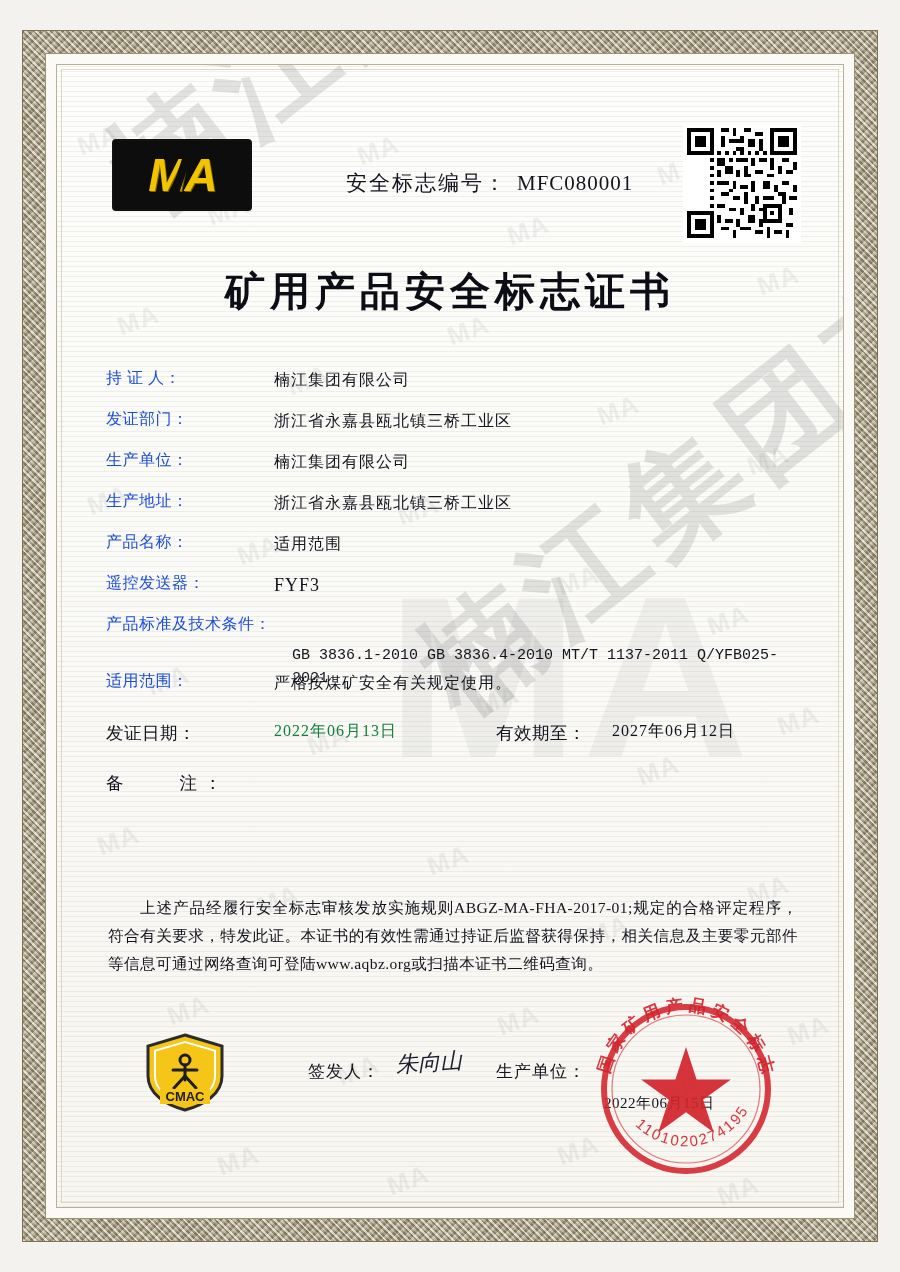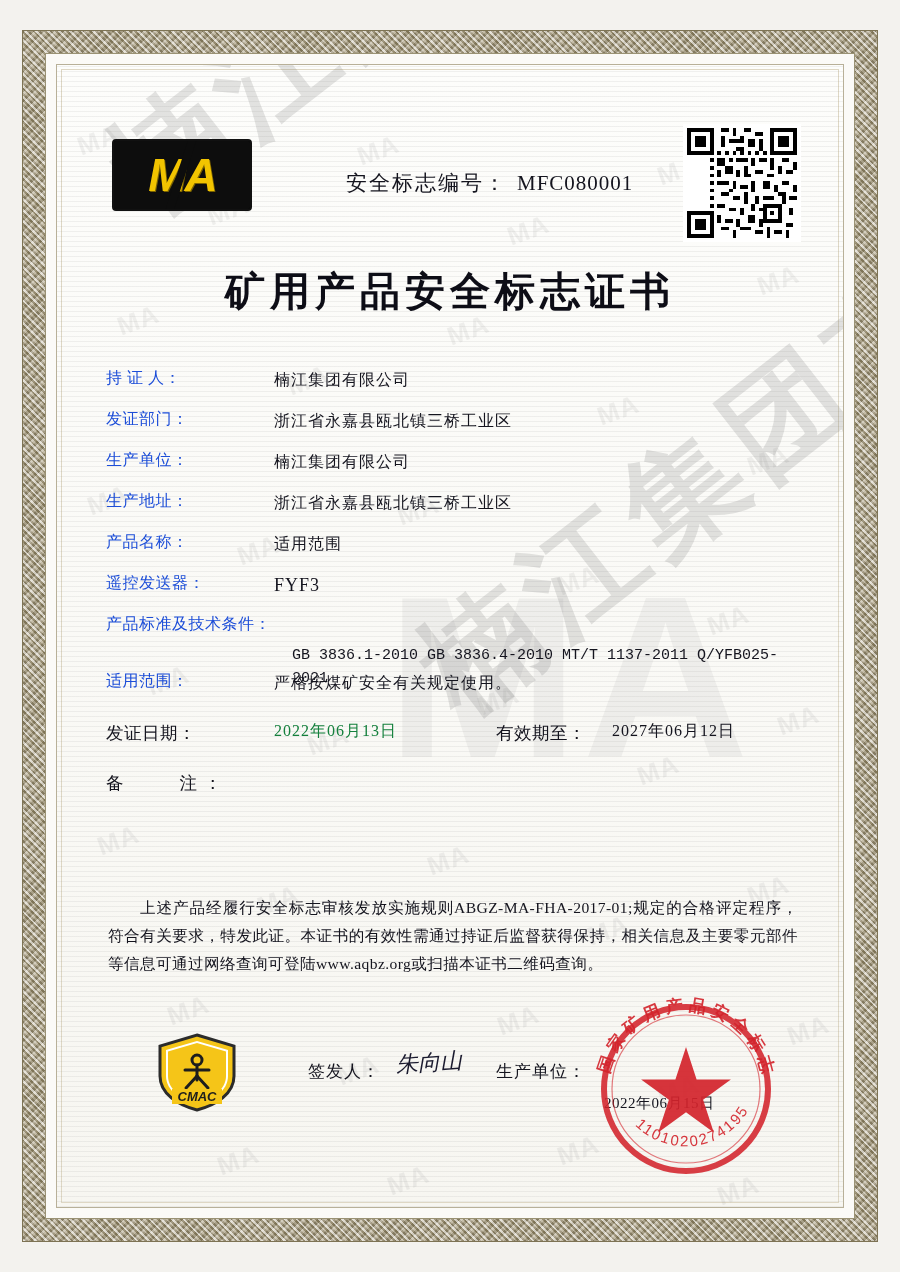--- a/index.html
+++ b/index.html
@@ -272,22 +272,22 @@
     line-height: 28px;
     color: #14141e;
     text-align: justify;
     letter-spacing: 0.4px;
     text-indent: 32px;
   }
 
   
   .cmac {
     position: absolute;
-    left: 98px; top: 968px;
-    width: 86px; height: 80px; font-style: italic;
+    left: 86px; top: 968px;
+    width: 86px; height: 80px;
   }
 
   
   .sign-label {
     position: absolute;
     left: 252px; top: 996px;
     font-size: 17px;
     color: #14141e;
     letter-spacing: 1px;
   }

